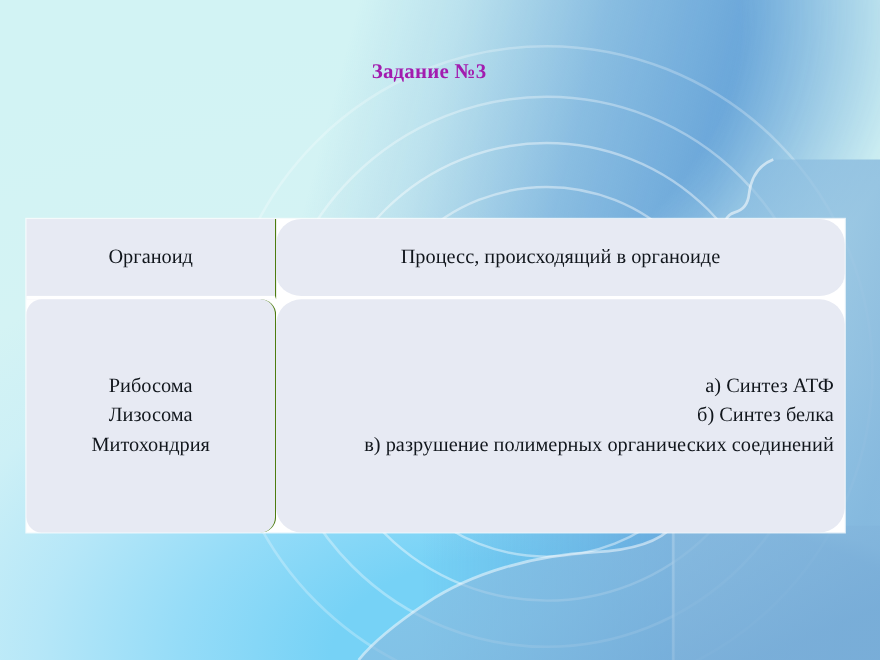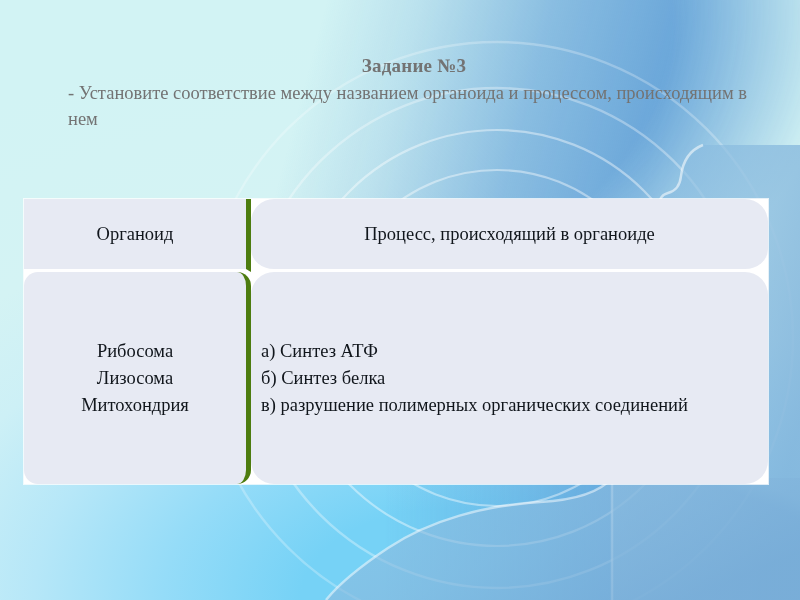--- a/index.html
+++ b/index.html
@@ -71,24 +71,24 @@
   }
 
   #bg-arcs { overflow: visible; }
   #bg-arcs svg { position: absolute; inset: 0; width: 800px; height: 600px; }
 
   #bg-face svg { position: absolute; inset: 0; width: 800px; height: 600px; }
 
   
   #heading {
     position: absolute;
-    left: 64px;
+    left: 40px;
     top: 54px;
     width: 700px;
-    color: #737373;
+    color: #a21caf;
     text-align: left;
   }
   #heading .title {
     font-weight: bold;
     font-size: 19px;
     line-height: 24px;
     text-align: center;
     letter-spacing: .2px;
   }
   #heading .subtitle {
@@ -106,21 +106,21 @@
     top: 199px;
     width: 744px;
     border-collapse: separate;
     border-spacing: 0;
     table-layout: fixed;
     background: #ffffff;
     box-shadow: 0 0 0 1px rgba(255,255,255,.75);
   }
   #task-table td {
     background: #e7eaf3;
-    border-right: 5px solid #4d7c0f;
+    border-right: 1px solid #4d7c0f;
     border-bottom: 3px solid #ffffff;
     vertical-align: middle;
     color: #11161c;
     font-size: 18.5px;
     line-height: 27px;
     padding: 6px 10px;
   }
   #task-table td:last-child { border-right: none; border-radius: 23px; }
   #task-table tr:last-child td { border-bottom: none; }
 
@@ -131,21 +131,21 @@
     height: 58px;
   }
   .body-left {
     text-align: center;
     height: 200px;
     white-space: pre-line;
     padding-right: 22px;
     border-radius: 14px;
   }
   .body-right {
-    text-align: left;
+    text-align: right;
     vertical-align: middle;
     white-space: pre-line;
     padding-left: 14px;
     padding-right: 12px;
   }
 </style>
 </head>
 <body>
 
 <div id="slide">
@@ -221,21 +221,20 @@
                L800,600 L800,478 Z" fill="url(#faceFill)"></path>
       <path d="M612,478
                C600,492 576,500 540,502
                C486,505 430,520 388,548
                C358,568 338,585 326,600" fill="none" stroke="#ffffff" stroke-opacity="0.50" stroke-width="2.5"></path>
     </svg>
   </div>
 
   <div id="heading">
     <div class="title">Задание №3</div>
-    <div class="subtitle">- Установите соответствие между названием органоида и процессом, происходящим в нем</div>
   </div>
 
   <table id="task-table">
     <colgroup>
       <col class="col-organoid">
       <col>
     </colgroup>
     <tbody>
       <tr>
         <td class="hdr-cell">Органоид</td>

